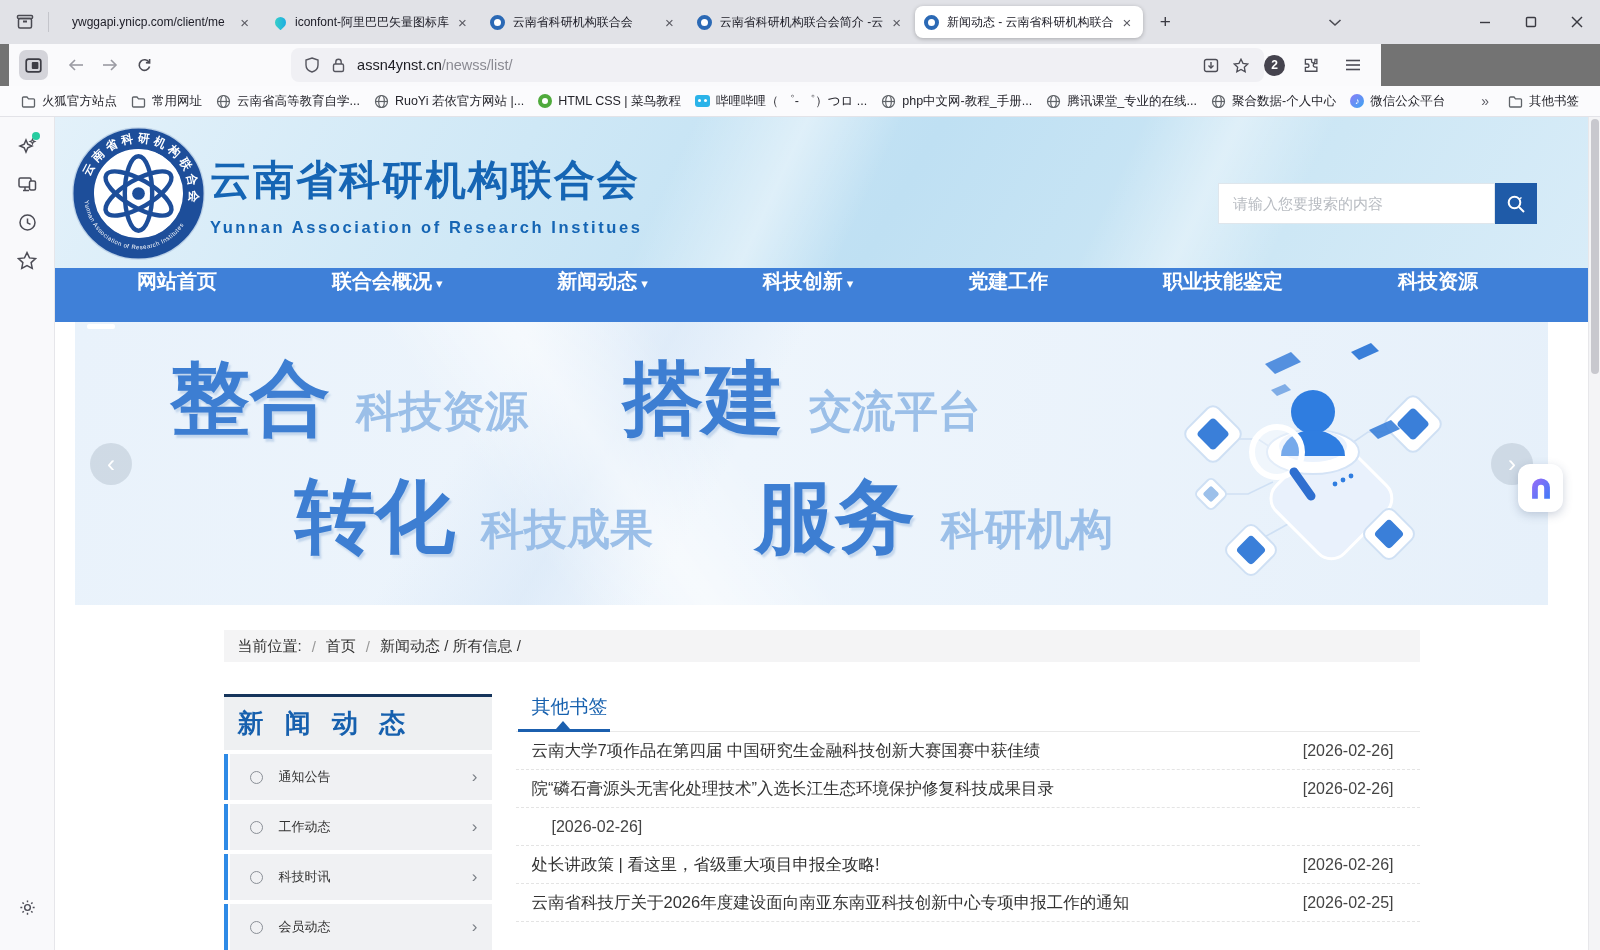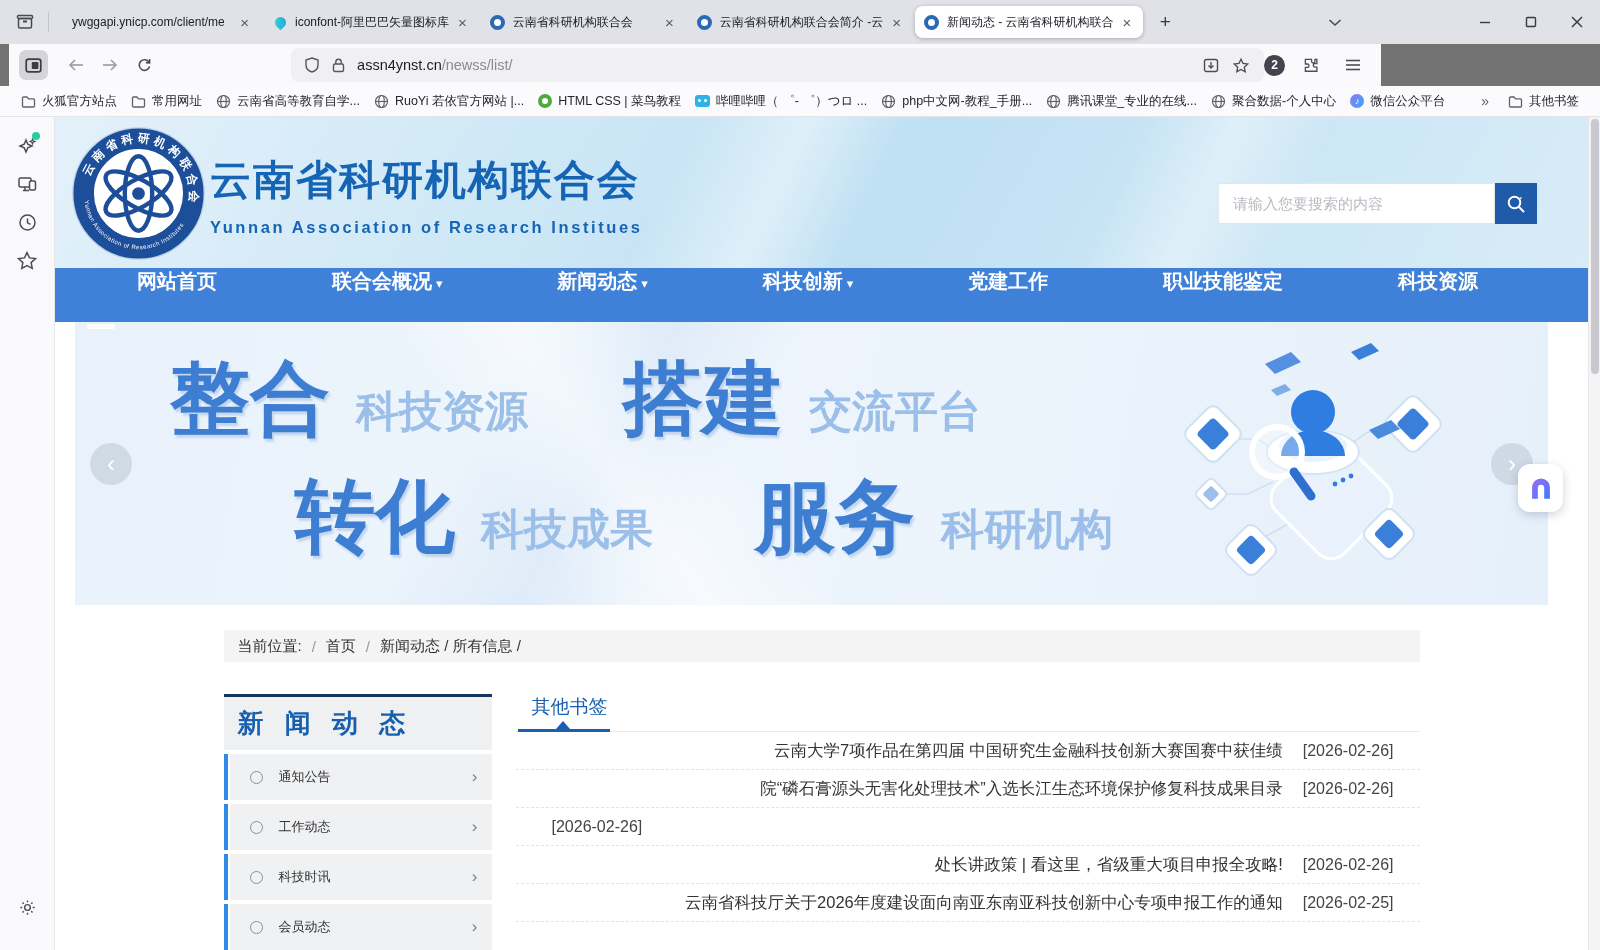--- a/index.html
+++ b/index.html
@@ -135,21 +135,21 @@
   .si-chev { color:#7a7f86; font-size:17px; }
 
   .main { flex:1; margin-left:24px; }
   .main-tabs { position:relative; border-bottom:1px solid #e9e9e9; height:38px; }
   .tab-cur { position:absolute; left:16px; top:0; font-size:19px; color:#1660ae; }
   .tab-underline { position:absolute; left:2px; top:35px; width:92px; height:3px; background:#1b5fae; }
   .tab-tri { position:absolute; left:40px; top:27px; width:0; height:0;
     border-left:7px solid transparent; border-right:7px solid transparent; border-bottom:8px solid #1b5fae; }
   .news-row { height:38px; display:flex; align-items:center; border-bottom:1px dashed #e4e4e4;
     padding:0 26px 0 16px; }
-  .news-title { flex:1; font-size:16.5px; color:#333; white-space:nowrap; overflow:hidden;text-align:right; }
+  .news-title { flex:1; font-size:16.5px; color:#333; white-space:nowrap; overflow:hidden; }
   .news-date { font-size:16px; color:#444; margin-left:20px; white-space:nowrap; }
 
   svg { display:block; }
 </style>
 </head>
 <body>
 
 <div class="window">
 
   <div class="tabstrip">

